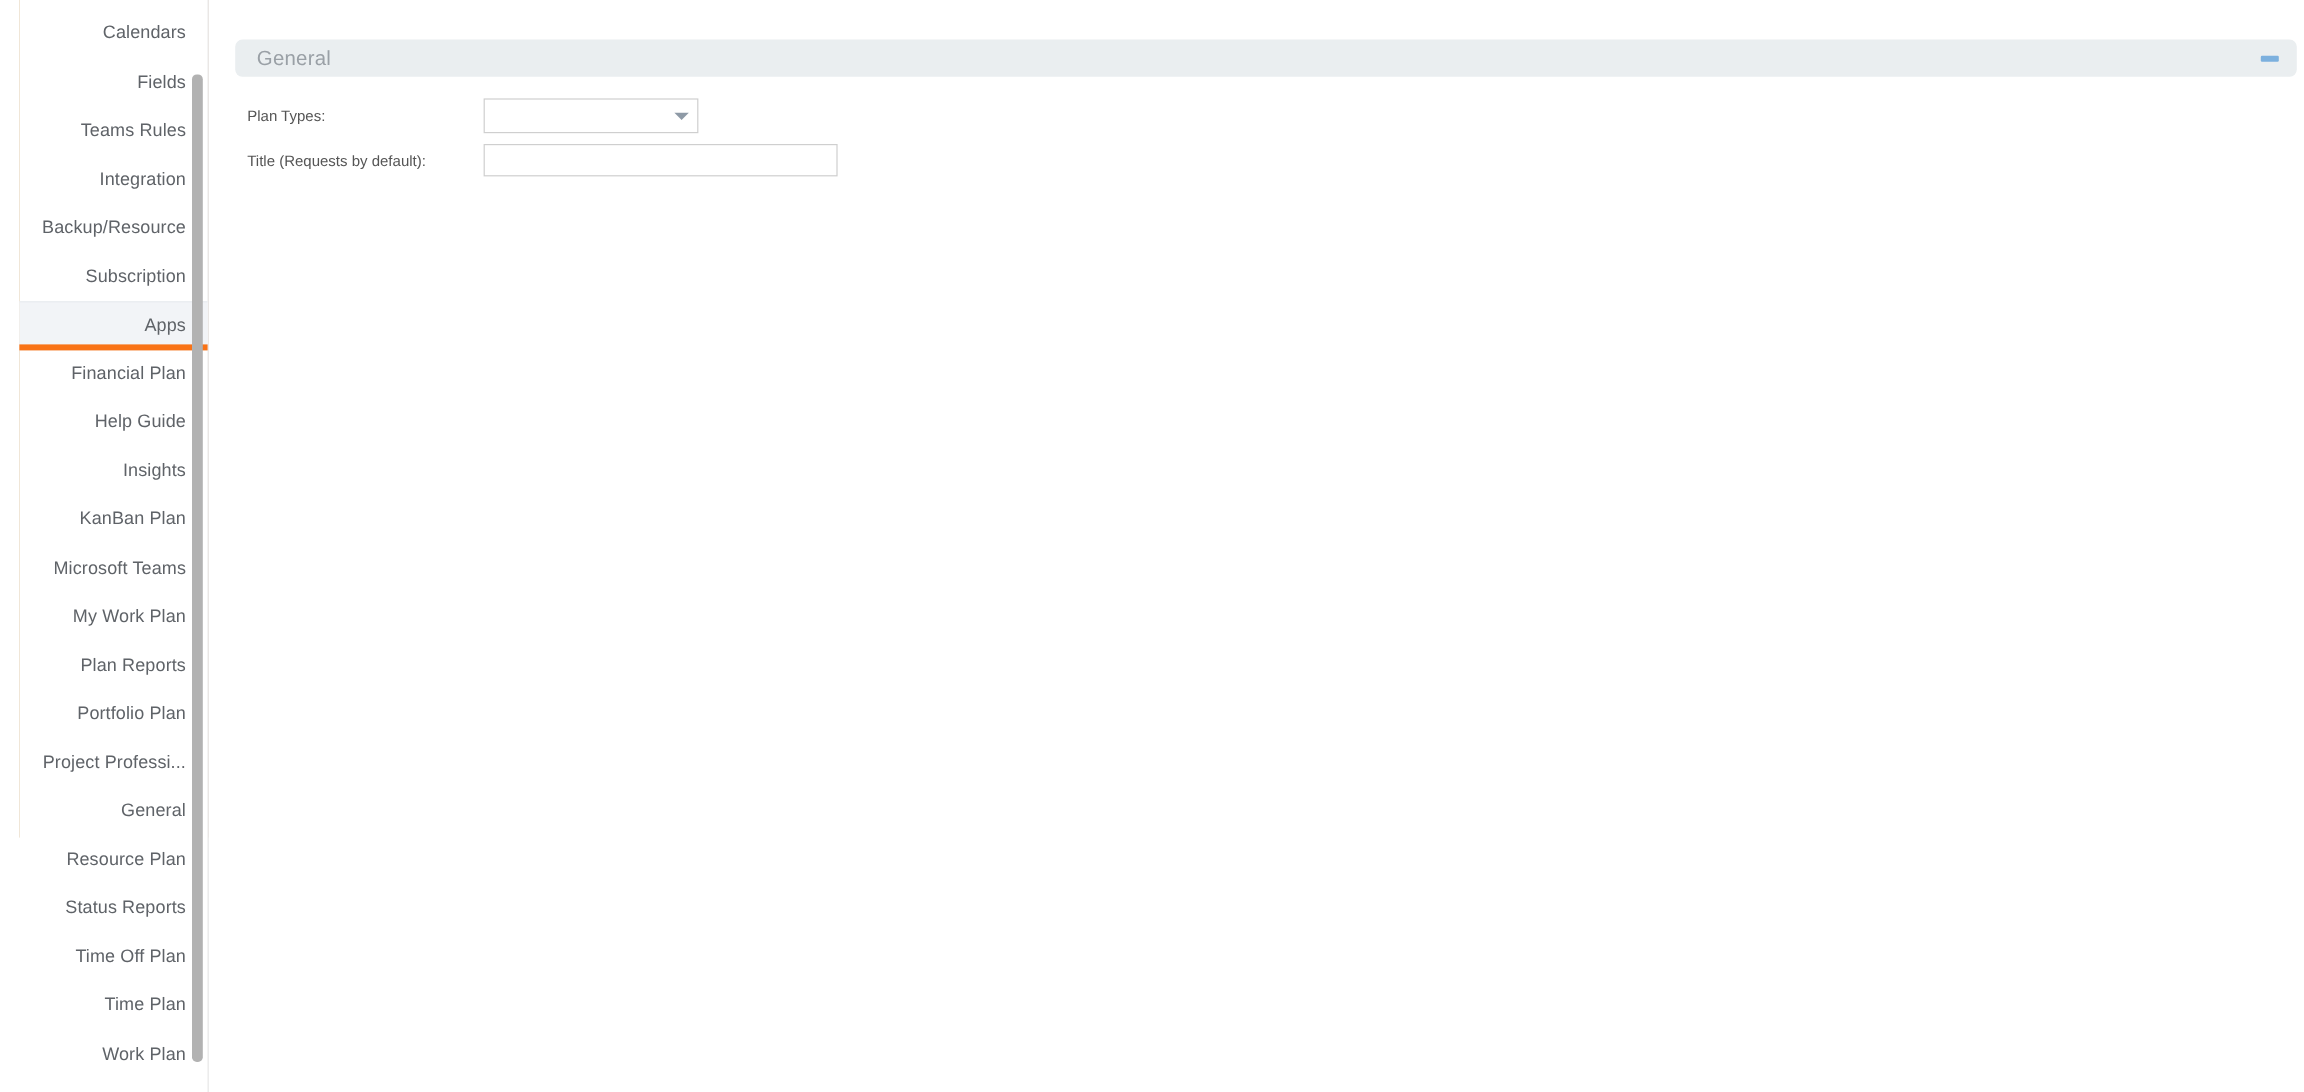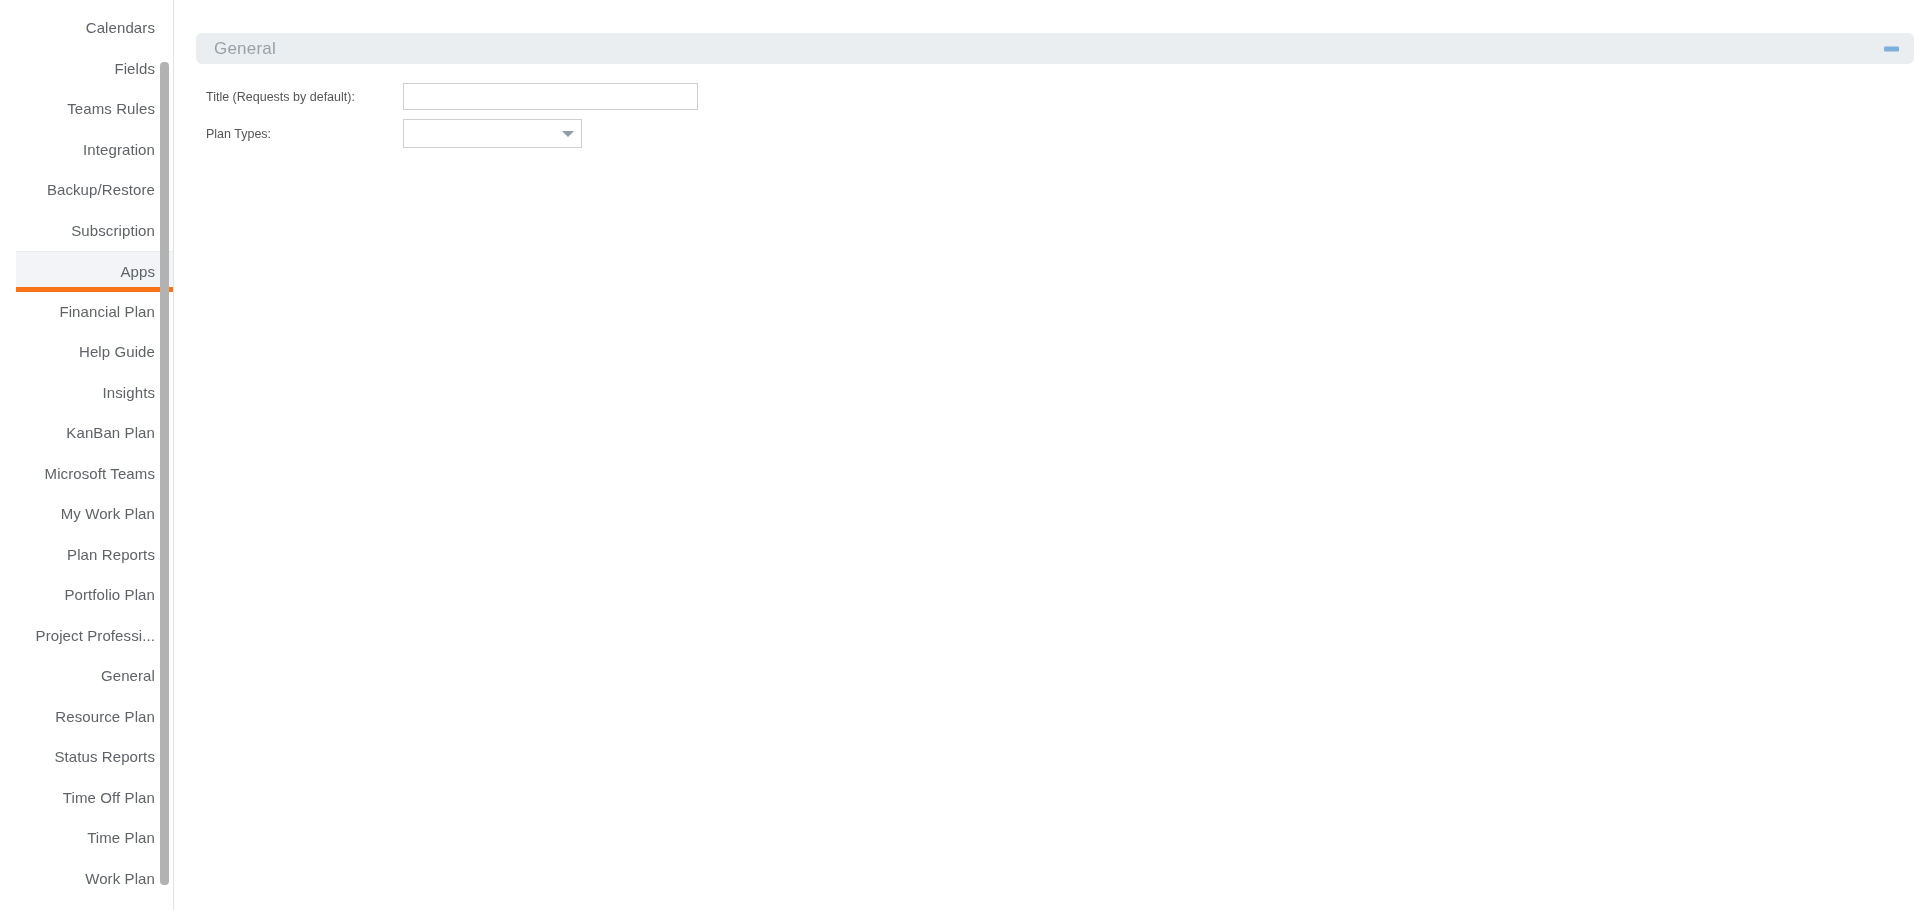--- a/index.html
+++ b/index.html
@@ -242,21 +242,21 @@
 <body>
 
 <div class="app">
 
   <nav class="sidebar">
     <div class="sidebar-list" id="sidebar-list">
         <div class="sidebar-item"><span>Calendars</span></div>
         <div class="sidebar-item"><span>Fields</span></div>
         <div class="sidebar-item"><span>Teams Rules</span></div>
         <div class="sidebar-item"><span>Integration</span></div>
-        <div class="sidebar-item"><span>Backup/Restore</span></div>
+        <div class="sidebar-item"><span>Backup/Resource</span></div>
         <div class="sidebar-item"><span>Subscription</span></div>
         <div class="sidebar-item active-bg"><span>Apps</span></div>
         <div class="sidebar-item"><span>Financial Plan</span></div>
         <div class="sidebar-item"><span>Help Guide</span></div>
         <div class="sidebar-item"><span>Insights</span></div>
         <div class="sidebar-item"><span>KanBan Plan</span></div>
         <div class="sidebar-item"><span>Microsoft Teams</span></div>
         <div class="sidebar-item"><span>My Work Plan</span></div>
         <div class="sidebar-item"><span>Plan Reports</span></div>
         <div class="sidebar-item"><span>Portfolio Plan</span></div>
@@ -280,32 +280,32 @@
       <div class="panel-header">
         <span class="panel-title">General</span>
         <button class="collapse-btn">
           <span class="bar"></span>
         </button>
       </div>
 
       <div class="panel-body">
 
         <div class="form-row">
-          <div class="form-label">Title (Requests by default):</div>
-          <input class="text-input" type="text" value="" style="">
-        </div>
-
-        <div class="form-row">
           <div class="form-label">Plan Types:</div>
           <div class="select-wrap">
             <span class="select-value"></span>
             <span class="select-arrow">
                 <i></i>
               </span>
           </div>
         </div>
 
+        <div class="form-row">
+          <div class="form-label">Title (Requests by default):</div>
+          <input class="text-input" type="text" value="" style="">
+        </div>
+
 
       </div>
     </section>
 
   </main>
 </div>
 
 </body></html>

